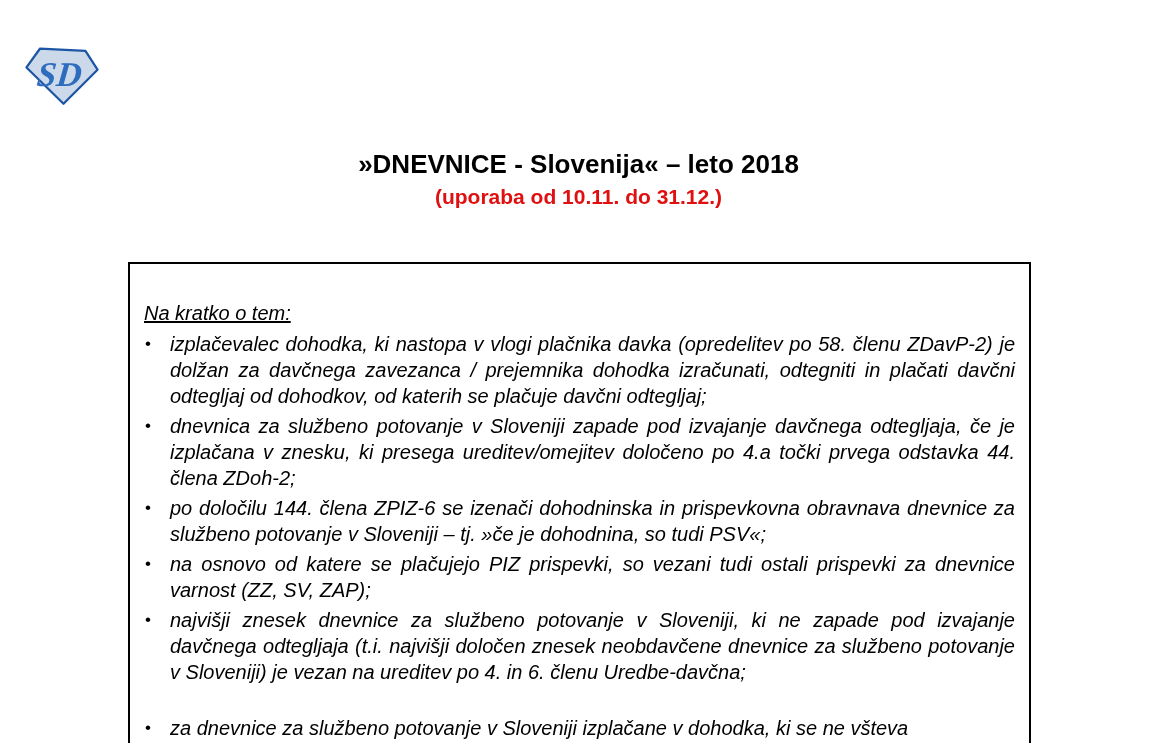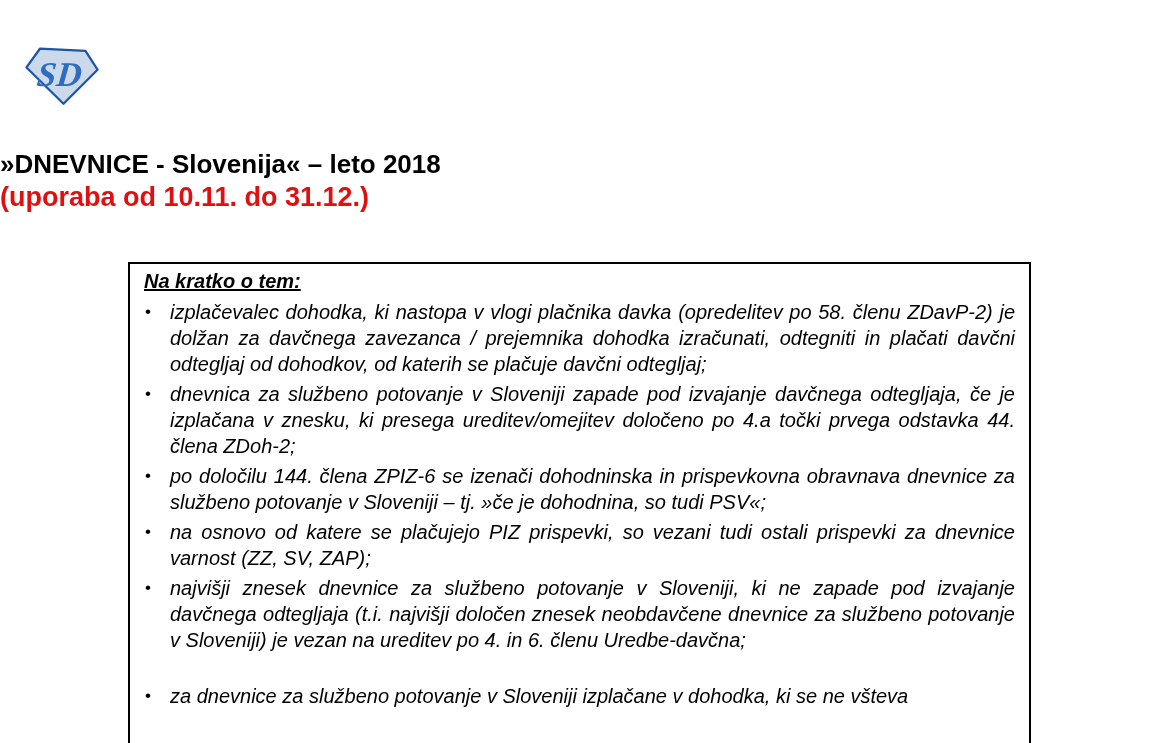--- a/index.html
+++ b/index.html
@@ -23,53 +23,55 @@
     height: 62px;
   }
   .logo svg { width: 100%; height: 100%; }
 
   
   .header-block {
     position: absolute;
     top: 148px;
     left: 0;
     width: 100%;
+    text-align: center;
   }
   .doc-title {
     font-size: 26px;
     font-weight: 700;
     line-height: 32px;
     color: #000000;
   }
   .doc-subtitle {
     margin-top: 5px;
-    font-size: 27px;
+    font-size: 21px;
     font-weight: 700;
     line-height: 24px;
     color: #e01010;
   }
 
   
   .info-box {
     position: absolute;
     left: 128px;
     top: 262px;
     width: 903px;
     height: 640px; 
     border: 2px solid #000000;
     padding: 3px 14px 0 14px;
     font-size: 20px;
     font-style: italic;
     line-height: 26px;
   }
   .box-heading {
-    font-weight: 700;
+    font-weight: 400;
     text-decoration: underline;
     line-height: 28px;
     margin-bottom: 1px;
+    margin-top: 32px;
   }
   .bullet {
     position: relative;
     padding-left: 26px;
     margin-top: 4px;
     text-align: justify;
   }
   .bullet .marker {
     position: absolute;
     left: 1px;

